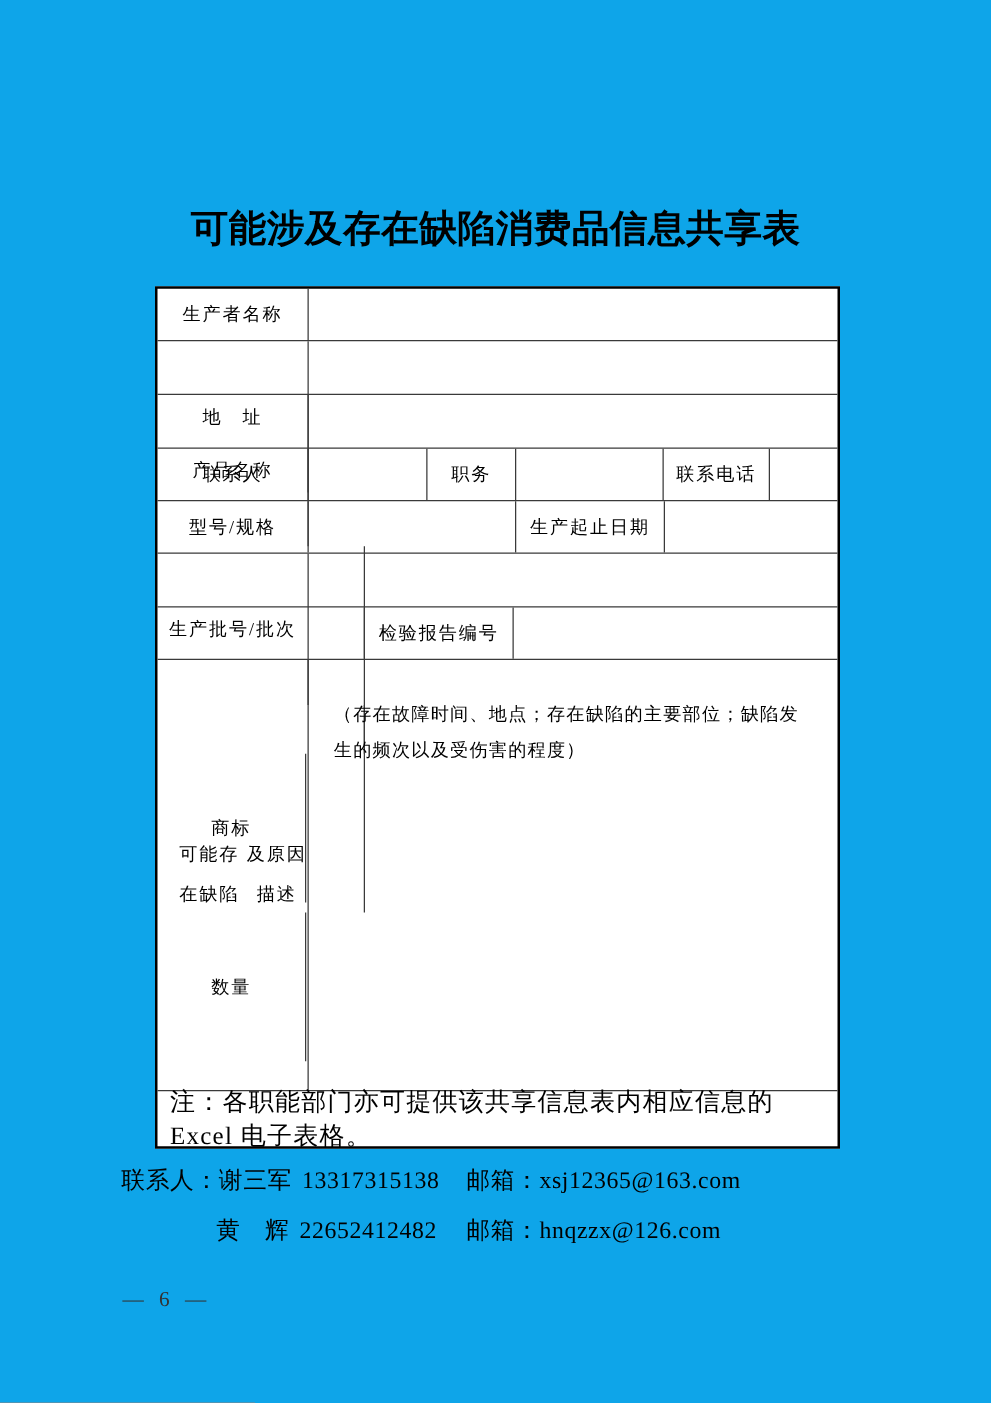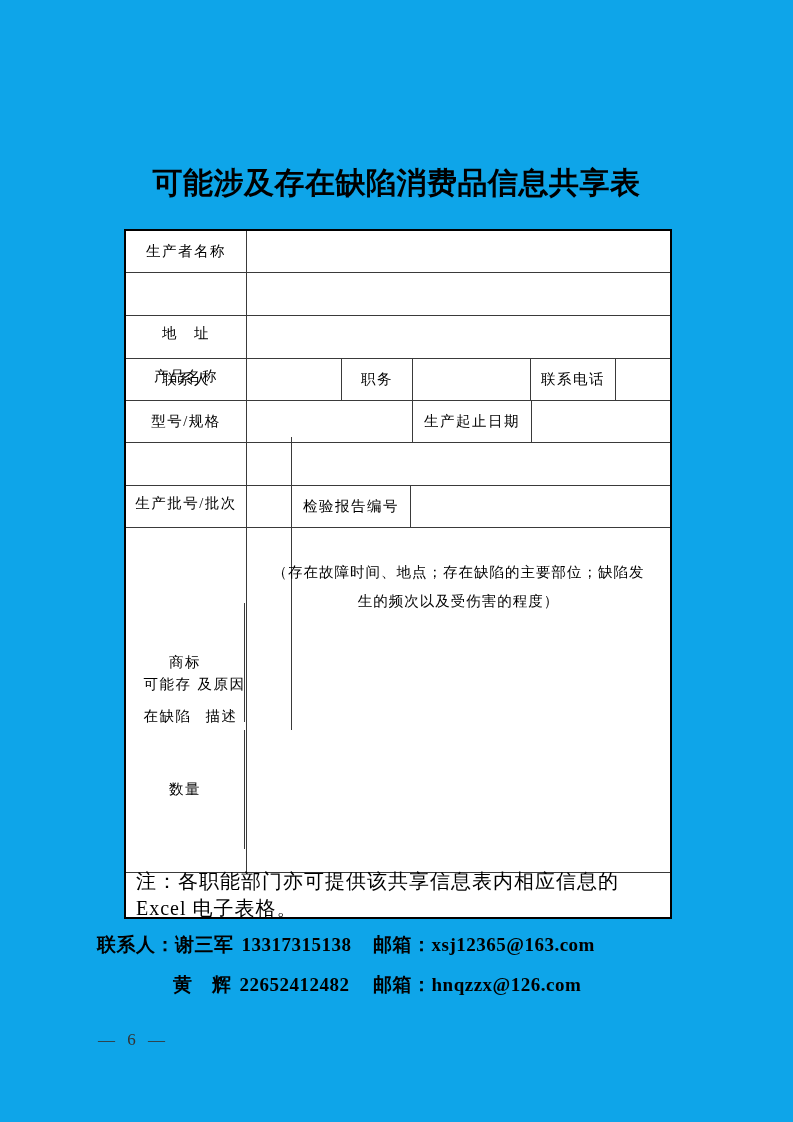--- a/index.html
+++ b/index.html
@@ -64,21 +64,21 @@
     line-height:32px;
     padding-left:12px;
   }
   .hint-cell{
     align-items:flex-start;
     justify-content:center;
   }
   .hint{
     margin-top:30px;
     padding:0 20px;
-    text-align:center;
+    text-align:left;
     line-height:29px;
     font-size:14.5px;
     letter-spacing:1px;
     max-width:450px;
   }
   .note-row{height:44px;}
   .note-cell{
     justify-content:flex-start;
     text-align:left;
     padding-left:10px;
@@ -86,21 +86,21 @@
     font-size:20px;
   }
   
   .contacts{
     position:absolute;
     left:97px;top:925px;
     font-size:19px;
     line-height:40px;
     white-space:nowrap;
   }
-  .contact-line{display:flex;font-weight:bold;}
+  .contact-line{display:flex;}
   .seg-left{
     flex:0 0 276px;
     letter-spacing:0.5px;
   }
   .indent{padding-left:76px;box-sizing:border-box;}
   .phone{margin-left:8px;}
   .seg-right{letter-spacing:0.5px;}
   
   .page-num{
     position:absolute;

